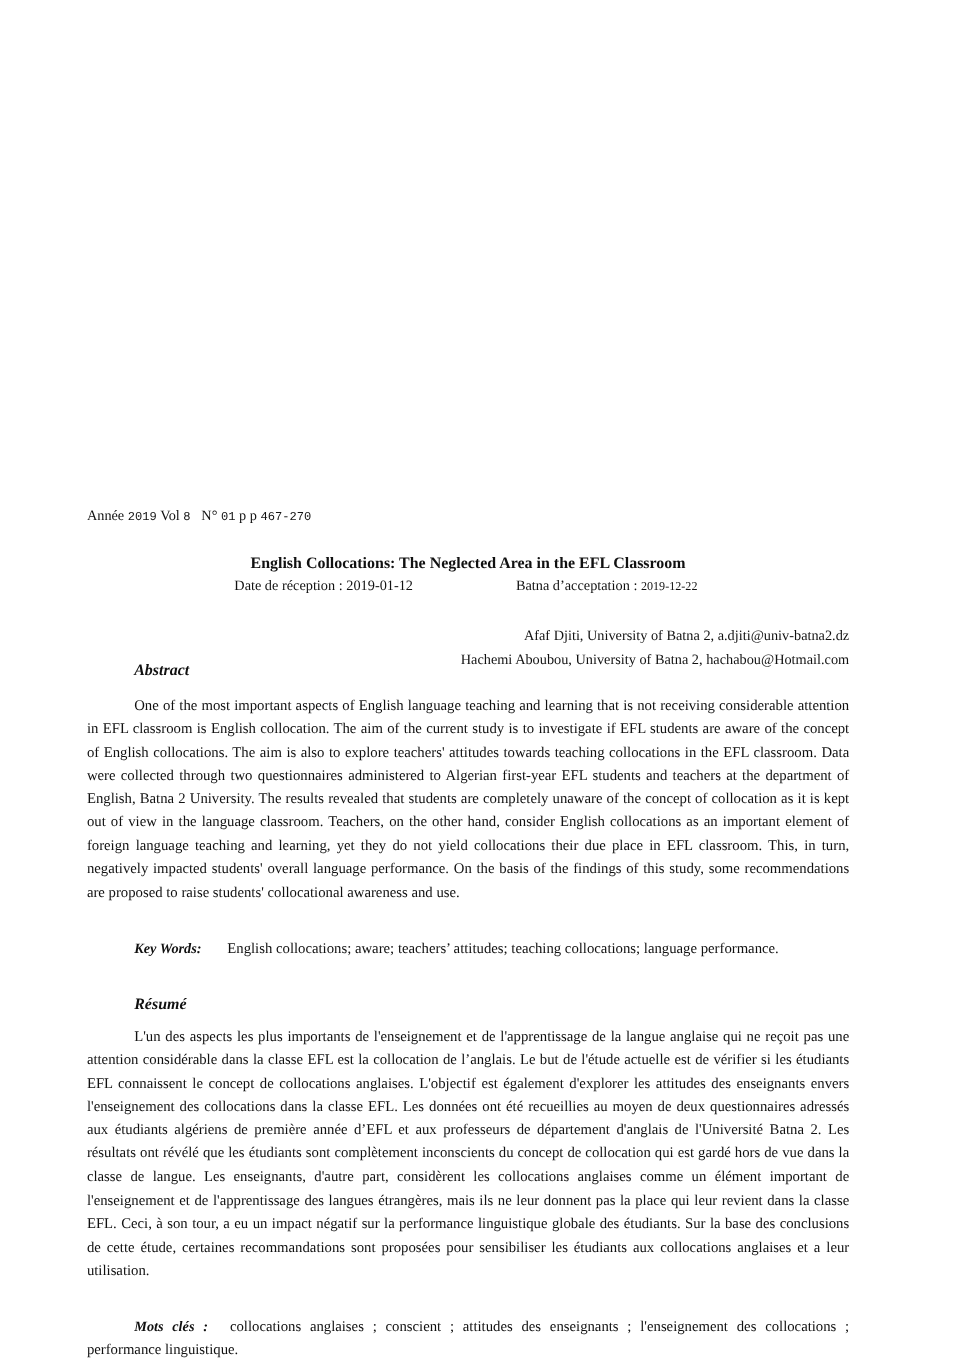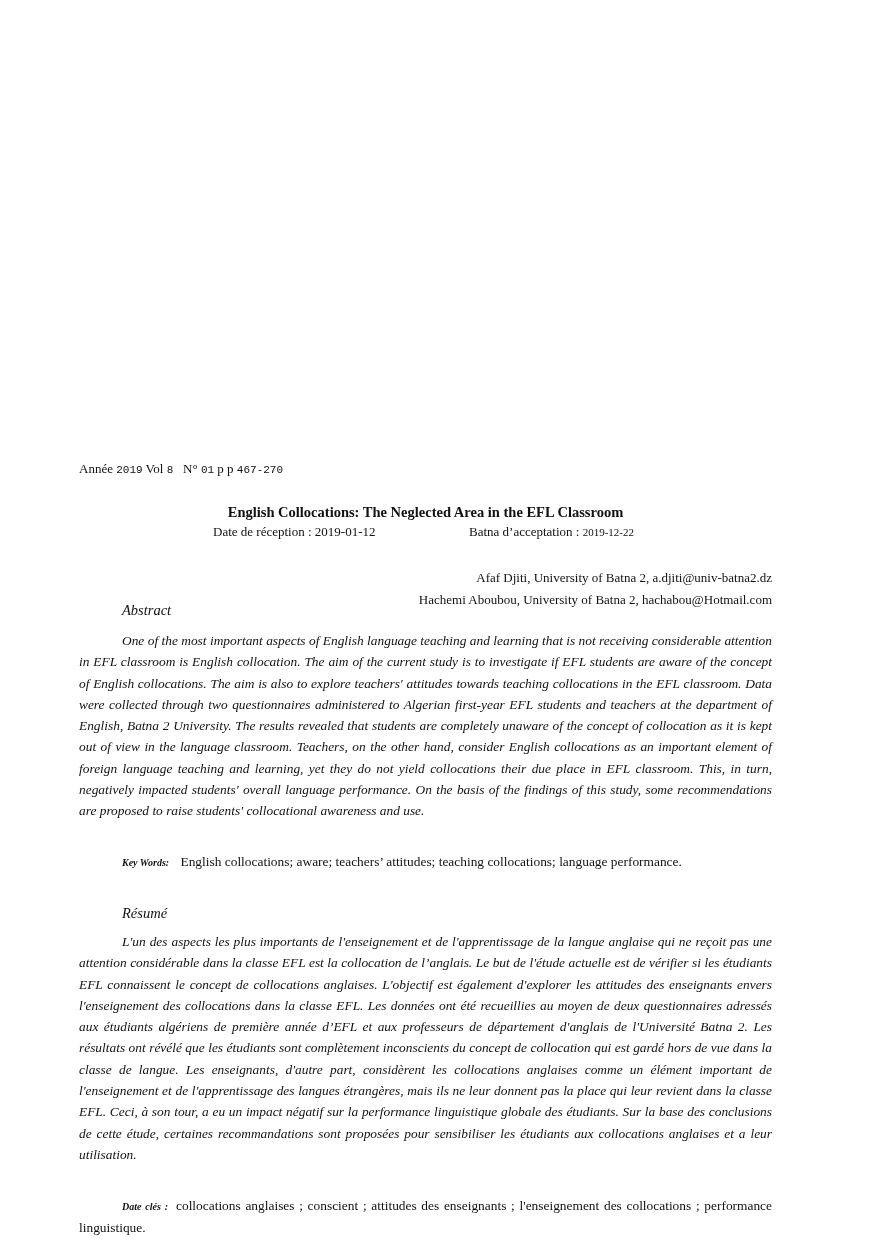--- a/index.html
+++ b/index.html
@@ -9,31 +9,31 @@
     .journal-line { position: absolute; top: 461px; left: 0; font-size: 13px; white-space: pre; }
     .journal-line .small { font-size: 11px; font-family: Liberation Mono, monospace; }
     .title { position: absolute; top: 504px; left: 0; width: 693px; text-align: center; font-weight: bold; font-size: 14.5px; }
     .dates { position: absolute; top: 524px; left: 134px; font-size: 13px; }
     .dates .d2 { position: absolute; left: 256px; top: 0; white-space: nowrap; }
     .dates .d1 { white-space: nowrap; }
     .sm { font-size: 11px; }
     .author { position: absolute; right: 0; font-size: 13px; white-space: nowrap; text-align: right; }
     .a1 { top: 547px; margin-top: 23px; }
     .a2 { top: 592px; }
-    .heading { position: absolute; left: 43px; font-style: italic; font-weight: normal; font-size: 14.5px; }
+    .heading { position: absolute; left: 43px; font-style: italic; font-weight: bold; font-size: 14.5px; }
     .h-abstract { top: 602px; }
     .h-resume { top: 905px; }
     .para { position: absolute; left: 0; width: 693px; font-size: 13.4px; line-height: 21.3px; text-align: justify; text-indent: 43px; }
-    .para.italic { font-style: italic; }
+    .para.italic { }
     .p-abstract { top: 630px; }
     .p-resume { top: 931px; }
     .kw { position: absolute; left: 0; width: 693px; font-size: 13.4px; line-height: 21.3px; text-align: justify; text-indent: 43px; }
     .kw-en { top: 851px; }
     .kw-fr { top: 1195px; }
-    .kw .label { font-style: italic; font-weight: bold; font-size: 10px; margin-right: 8px; }
+    .kw .label { font-style: italic; font-weight: bold; font-size: 13px; margin-right: 20px; }
   </style>
 </head>
 <body>
 
 <div class="page serif">
 
   <div class="journal-line"><span>Année</span> <span class="small">2019</span> <span>Vol</span> <span class="small">8</span>   <span>N° </span><span class="small">01</span><span> p p </span><span class="small">467-270</span></div>
 
   <div class="title">English Collocations: The Neglected Area in the EFL Classroom</div>
 
@@ -46,15 +46,15 @@
   <div class="author a2">Hachemi Aboubou, University of Batna 2, hachabou@Hotmail.com</div>
 
   <div class="heading h-abstract">Abstract</div>
   <div class="para italic p-abstract">One of the most important aspects of English language teaching and learning that is not receiving considerable attention in EFL classroom is English collocation. The aim of the current study is to investigate if EFL students are aware of the concept of English collocations. The aim is also to explore teachers' attitudes towards teaching collocations in the EFL classroom. Data were collected through two questionnaires administered to Algerian first-year EFL students and teachers at the department of English, Batna 2 University. The results revealed that students are completely unaware of the concept of collocation as it is kept out of view in the language classroom. Teachers, on the other hand, consider English collocations as an important element of foreign language teaching and learning, yet they do not yield collocations their due place in EFL classroom. This, in turn, negatively impacted students' overall language performance. On the basis of the findings of this study, some recommendations are proposed to raise students' collocational awareness and use.</div>
 
   <div class="kw kw-en"><span class="label">Key Words:</span> <span>English collocations; aware; teachers’ attitudes; teaching collocations; language performance.</span></div>
 
   <div class="heading h-resume">Résumé</div>
   <div class="para italic p-resume">L'un des aspects les plus importants de l'enseignement et de l'apprentissage de la langue anglaise qui ne reçoit pas une attention considérable dans la classe EFL est la collocation de l’anglais. Le but de l'étude actuelle est de vérifier si les étudiants EFL connaissent le concept de collocations anglaises. L'objectif est également d'explorer les attitudes des enseignants envers l'enseignement des collocations dans la classe EFL. Les données ont été recueillies au moyen de deux questionnaires adressés aux étudiants algériens de première année d’EFL et aux professeurs de département d'anglais de l'Université Batna 2. Les résultats ont révélé que les étudiants sont complètement inconscients du concept de collocation qui est gardé hors de vue dans la classe de langue. Les enseignants, d'autre part, considèrent les collocations anglaises comme un élément important de l'enseignement et de l'apprentissage des langues étrangères, mais ils ne leur donnent pas la place qui leur revient dans la classe EFL. Ceci, à son tour, a eu un impact négatif sur la performance linguistique globale des étudiants. Sur la base des conclusions de cette étude, certaines recommandations sont proposées pour sensibiliser les étudiants aux collocations anglaises et a leur utilisation.</div>
 
-  <div class="kw kw-fr"><span class="label">Date clés :</span><span>collocations anglaises ; conscient ; attitudes des enseignants ; l'enseignement des collocations ; performance linguistique.</span></div>
+  <div class="kw kw-fr"><span class="label">Mots clés :</span><span>collocations anglaises ; conscient ; attitudes des enseignants ; l'enseignement des collocations ; performance linguistique.</span></div>
 
 </div>
 
 </body></html>

